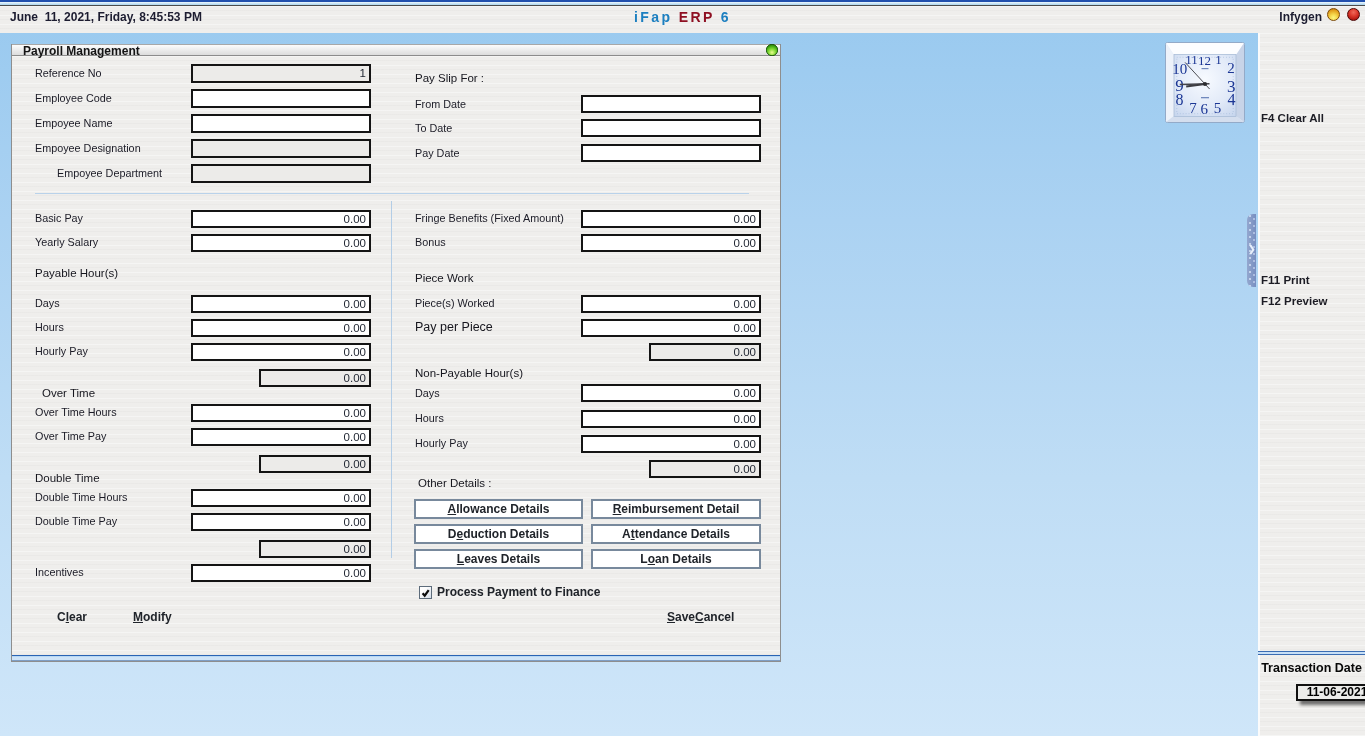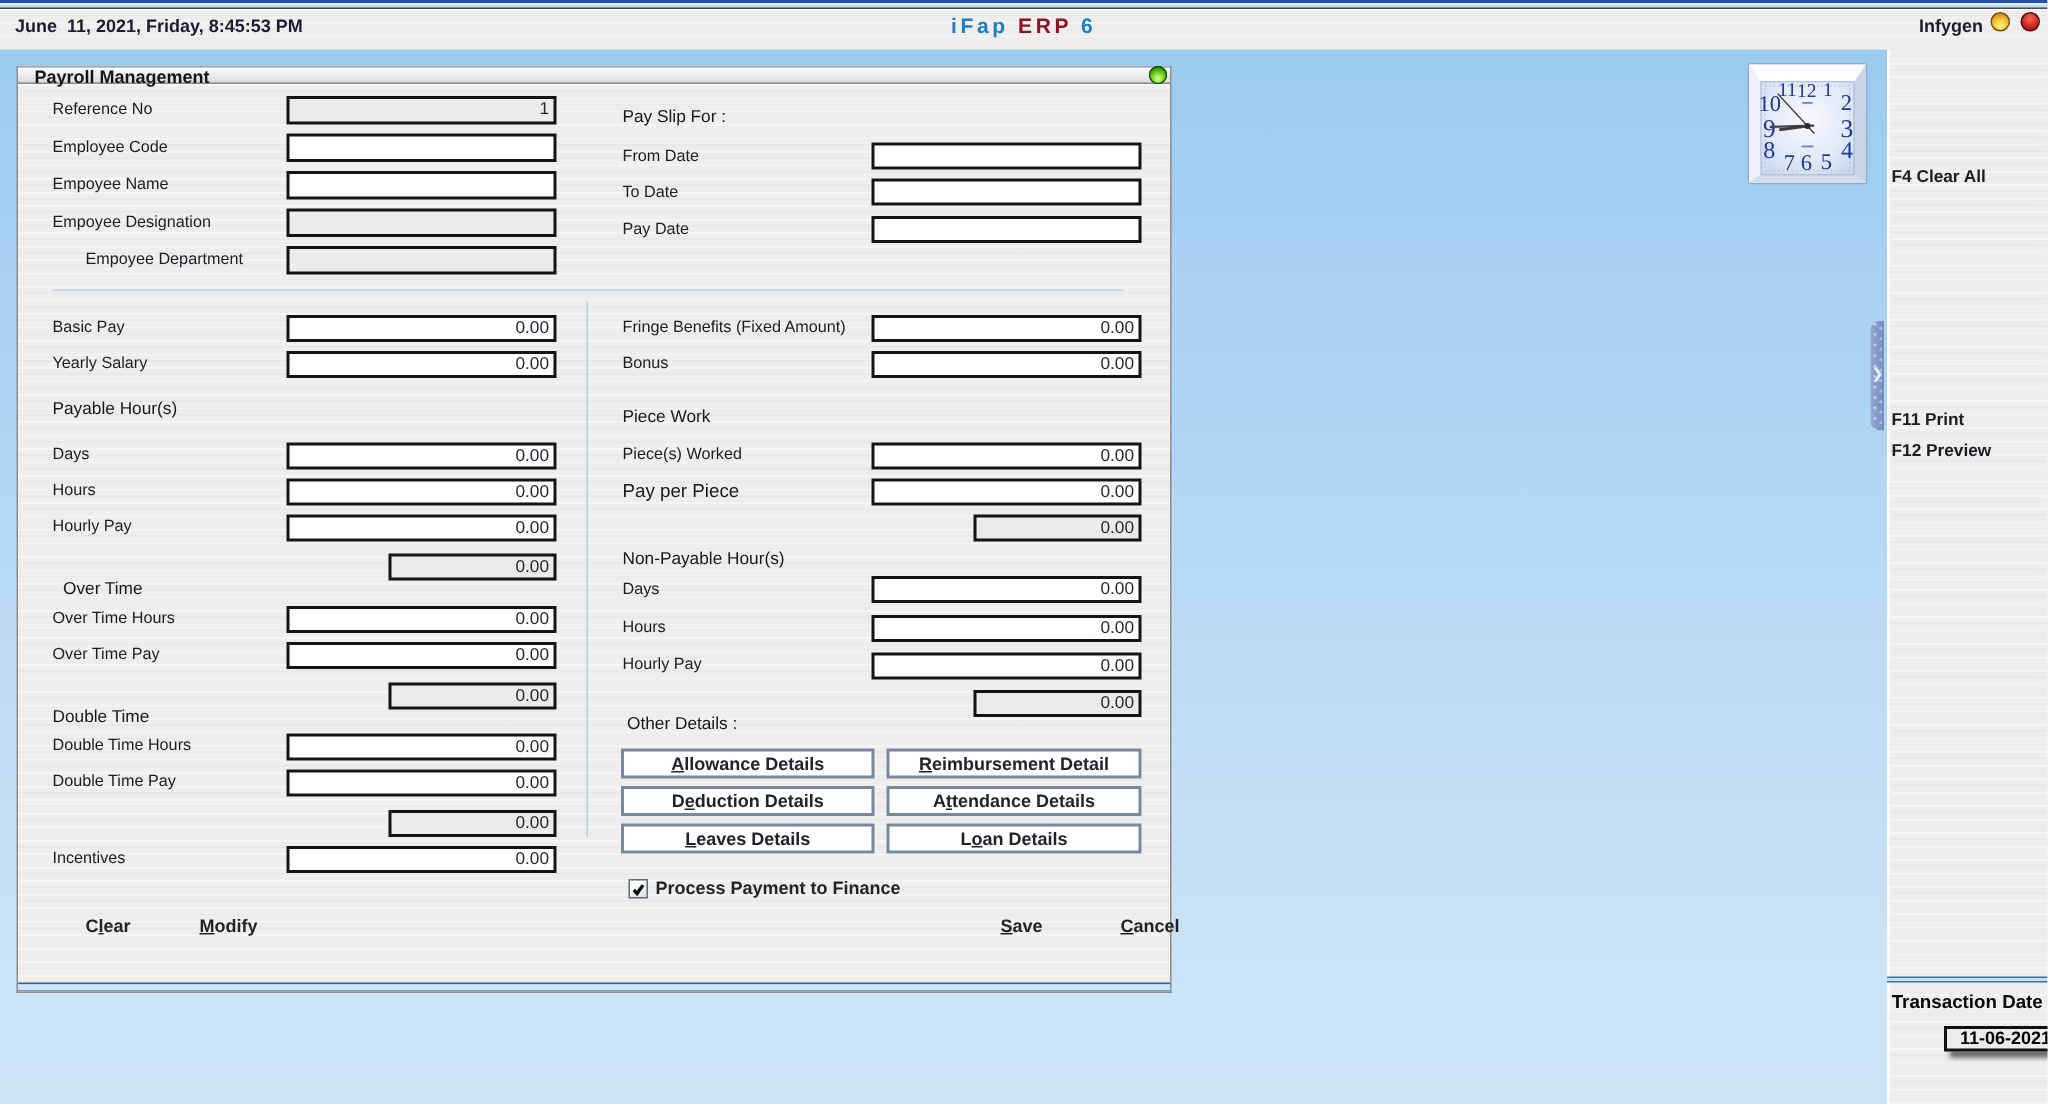--- a/index.html
+++ b/index.html
@@ -235,14 +235,14 @@
   <div class="btn" style="left:414px; top:549px; width:169px;"><u>L</u>eaves Details</div>
   <div class="btn" style="left:591px; top:549px; width:170px;">L<u>o</u>an Details</div>
 
   <div class="abs" style="left:419px; top:586px; width:13px; height:13px; background:linear-gradient(135deg,#fefefe 30%,#d4dde8 100%); border:1px solid #5d6c7b;">
     <svg width="11" height="11" viewBox="0 0 11 11" style="position:absolute; left:0; top:0;">
       <path d="M2.6 6.3 L4.7 8.7 L8.7 3.1" fill="none" stroke="#0c0c0c" stroke-width="2.2"></path>
     </svg>
   </div>
   <div class="flatbtn" style="left:437px; top:585px;">Process Payment to Finance</div>
   <div class="flatbtn" style="left:633px; top:610px;margin-left:34px;"><u>S</u>ave</div>
-  <div class="flatbtn" style="left:747px; top:610px;text-align:center;"><u>C</u>ancel</div>
+  <div class="flatbtn" style="left:695px; top:610px;text-align:center;"><u>C</u>ancel</div>
 </div>
 
 </body></html>

